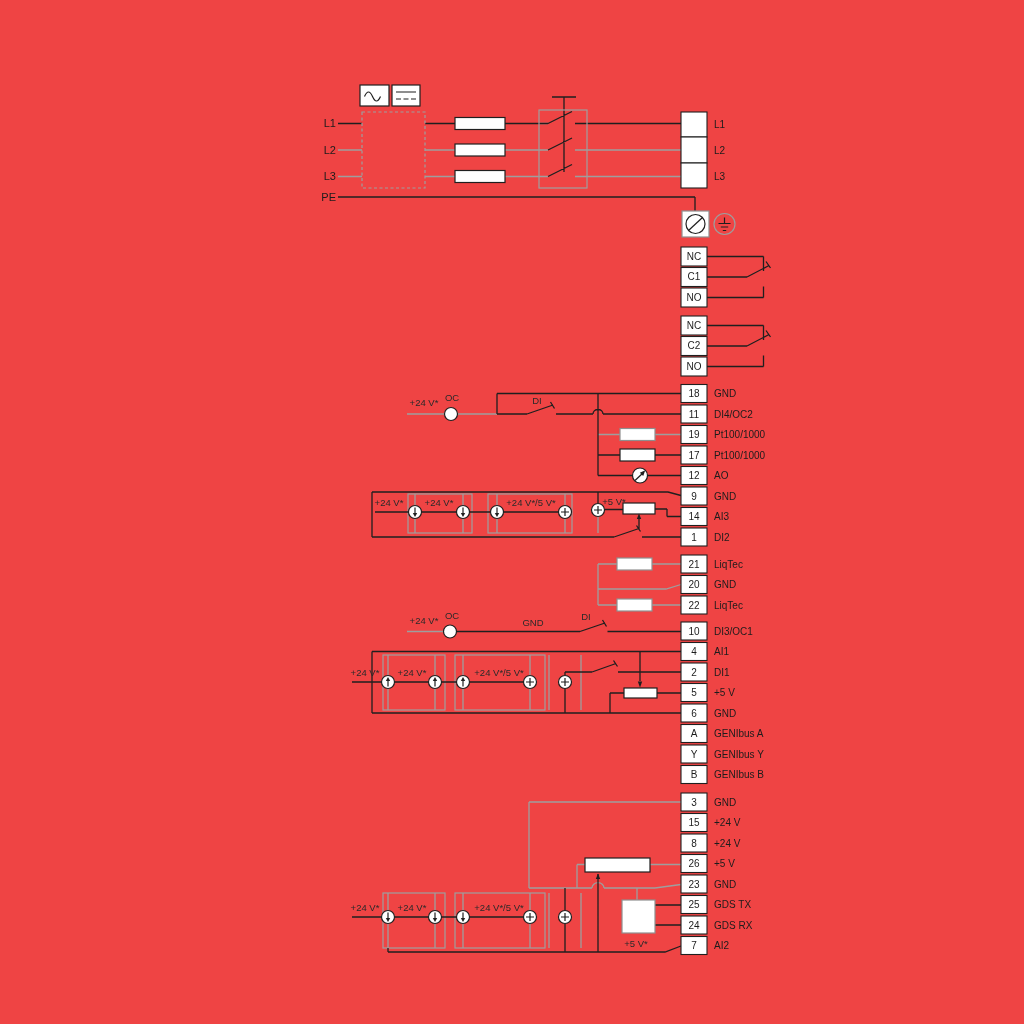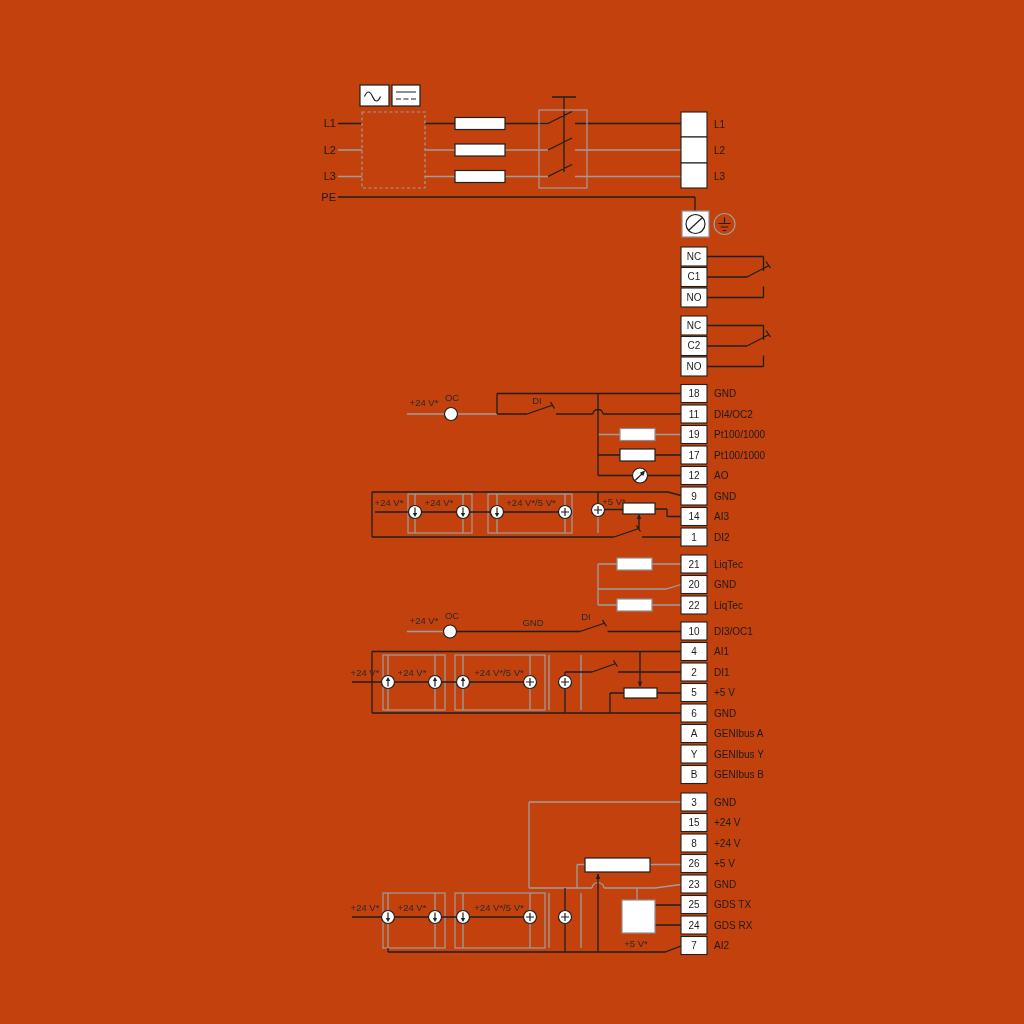--- a/index.html
+++ b/index.html
@@ -1,16 +1,16 @@
 <!DOCTYPE html>
 <html><head>
 <meta charset="utf-8">
 <style>
   html,body{margin:0;padding:0;background:#fff;}
-  #canvas{width:1024px;height:1024px;position:relative;background:#c2410c;overflow:hidden;}
+  #canvas{width:1024px;height:1024px;position:relative;background:#ef4444;overflow:hidden;}
   svg{display:block;}
   text{font-family:"Liberation Sans","DejaVu Sans",sans-serif;fill:#1c1c1c;}
   .p{font-size:11px;}
   .n{font-size:10px;text-anchor:middle;}
   .t{font-size:10px;}
   .a{font-size:9.5px;text-anchor:middle;fill:#2a2a2a;}
   .wire-b{stroke:#1f1f1f;stroke-width:1.3;fill:none;}
   .wire-g{stroke:#9e9e9e;stroke-width:1.3;fill:none;}
   .cell{stroke:#1f1f1f;stroke-width:1.1;fill:#ffffff;}
   .comp-b{stroke:#1f1f1f;stroke-width:1.2;fill:#ffffff;}

